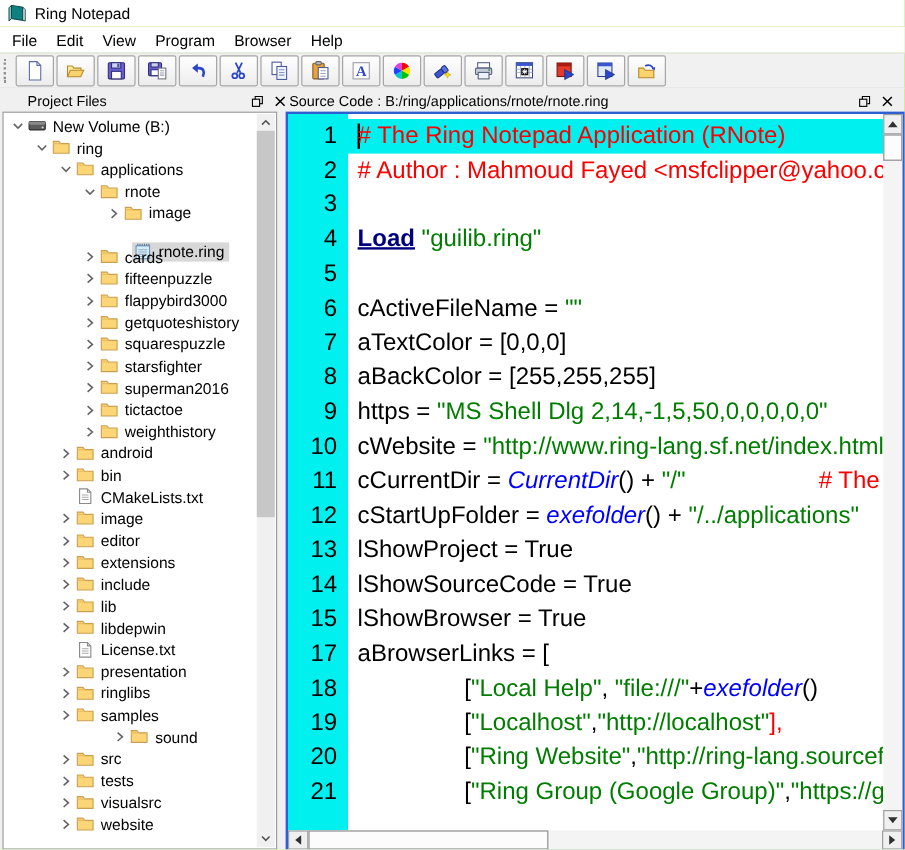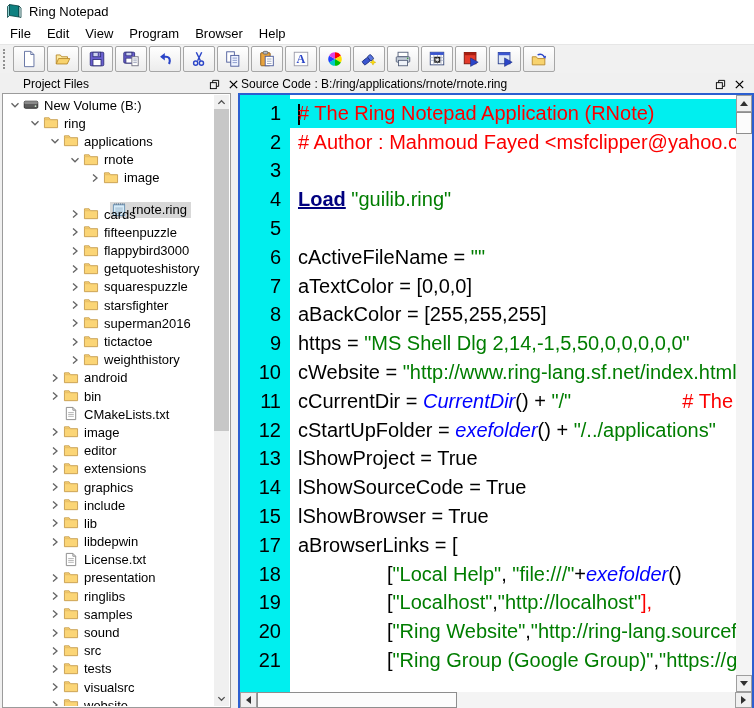--- a/index.html
+++ b/index.html
@@ -615,36 +615,20 @@
                 <path d="M3 1.5l4 3.5-4 3.5" fill="none" stroke="#636363" stroke-width="1.3"></path>
               </svg>
             </span>
             <span class="t-wrap">
               <span class="t-icon">
                 <svg viewBox="0 0 16 16" width="16" height="15">
                   <path d="M1 3h5l1.5 2H15v8.5H1z" fill="#fbd576" stroke="#c9a052"></path>
                   <path d="M1 5h6.5" stroke="#e8bc62" stroke-width="1"></path>
                 </svg>
               </span>
-              <span class="t-label">graphics</span>
-            </span>
-          </div>
-          <div class="tree-row" style="padding-left: 43px;">
-            <span class="chev">
-              <svg viewBox="0 0 10 10" width="10" height="10">
-                <path d="M3 1.5l4 3.5-4 3.5" fill="none" stroke="#636363" stroke-width="1.3"></path>
-              </svg>
-            </span>
-            <span class="t-wrap">
-              <span class="t-icon">
-                <svg viewBox="0 0 16 16" width="16" height="15">
-                  <path d="M1 3h5l1.5 2H15v8.5H1z" fill="#fbd576" stroke="#c9a052"></path>
-                  <path d="M1 5h6.5" stroke="#e8bc62" stroke-width="1"></path>
-                </svg>
-              </span>
               <span class="t-label">include</span>
             </span>
           </div>
           <div class="tree-row" style="padding-left: 43px;">
             <span class="chev">
               <svg viewBox="0 0 10 10" width="10" height="10">
                 <path d="M3 1.5l4 3.5-4 3.5" fill="none" stroke="#636363" stroke-width="1.3"></path>
               </svg>
             </span>
             <span class="t-wrap">
@@ -727,21 +711,21 @@
             <span class="t-wrap">
               <span class="t-icon">
                 <svg viewBox="0 0 16 16" width="16" height="15">
                   <path d="M1 3h5l1.5 2H15v8.5H1z" fill="#fbd576" stroke="#c9a052"></path>
                   <path d="M1 5h6.5" stroke="#e8bc62" stroke-width="1"></path>
                 </svg>
               </span>
               <span class="t-label">samples</span>
             </span>
           </div>
-          <div class="tree-row" style="padding-left: 43px;">
+          <div class="tree-row" style="padding-left: 43px; justify-content: center;">
             <span class="chev">
               <svg viewBox="0 0 10 10" width="10" height="10">
                 <path d="M3 1.5l4 3.5-4 3.5" fill="none" stroke="#636363" stroke-width="1.3"></path>
               </svg>
             </span>
             <span class="t-wrap">
               <span class="t-icon">
                 <svg viewBox="0 0 16 16" width="16" height="15">
                   <path d="M1 3h5l1.5 2H15v8.5H1z" fill="#fbd576" stroke="#c9a052"></path>
                   <path d="M1 5h6.5" stroke="#e8bc62" stroke-width="1"></path>

